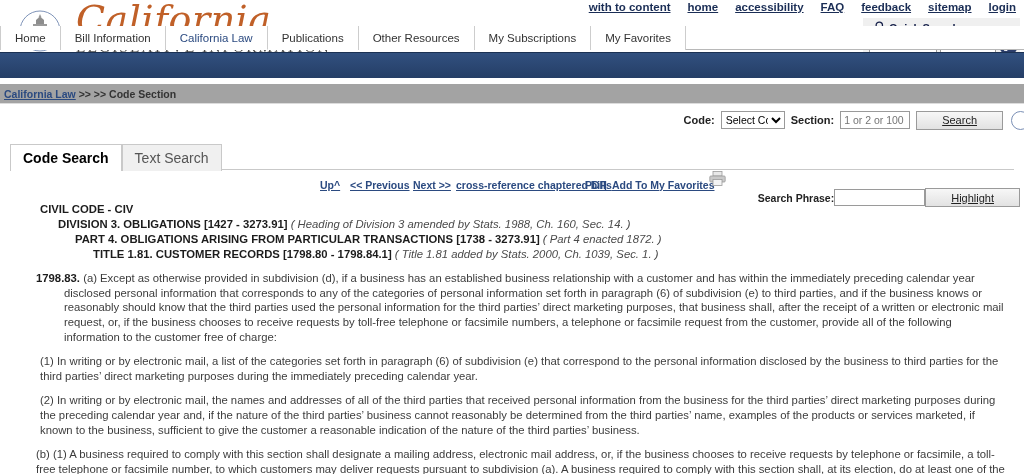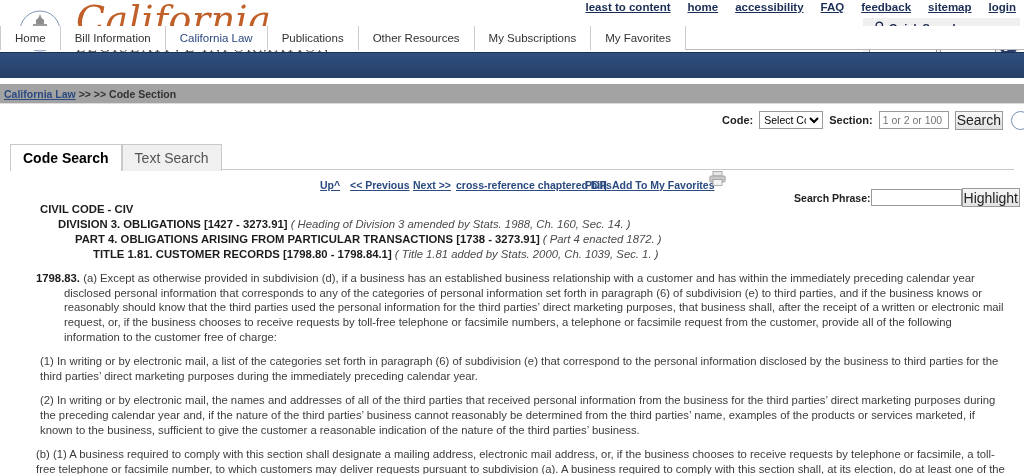--- a/index.html
+++ b/index.html
@@ -189,27 +189,28 @@
     font-size: 10.5px;
     height: 18px;
     width: 70px;
     border: 1px solid #9a9a9a;
     background: #fff;
     color: #999;
     padding: 0 3px;
   }
   .btn-grey {
     font-family: "Liberation Sans", sans-serif;
-    font-size: 14px;
+    font-size: 11px;
     height: 19px;
-    padding: 0 1px;
+    padding: 0 25px;
     border: 1px solid #9a9a9a;
     background: linear-gradient(to bottom,#f7f7f7,#e2e2e2);
     color: #222;
     cursor: pointer;
+    text-decoration: underline;
   }
   .help-circle {
     width: 19px; height: 19px;
     border-radius: 50%;
     border: 1px solid #7a8fb5;
     background: #fff;
     margin-left: 2px;
     margin-right: -12px;
     flex: 0 0 auto;
   }
@@ -341,21 +342,21 @@
         </g>
       </svg>
     </div>
     <div class="brand-text">
       <div class="brand-cal">California</div>
       <div class="brand-sub">LEGISLATIVE INFORMATION</div>
     </div>
   </div>
 
   <div class="toplinks">
-    <a>least to content</a>
+    <a>with to content</a>
     <a>home</a>
     <a>accessibility</a>
     <a>FAQ</a>
     <a>feedback</a>
     <a>sitemap</a>
     <a>login</a>
   </div>
 
   <div class="quicksearch">
     <div class="qs-title">

